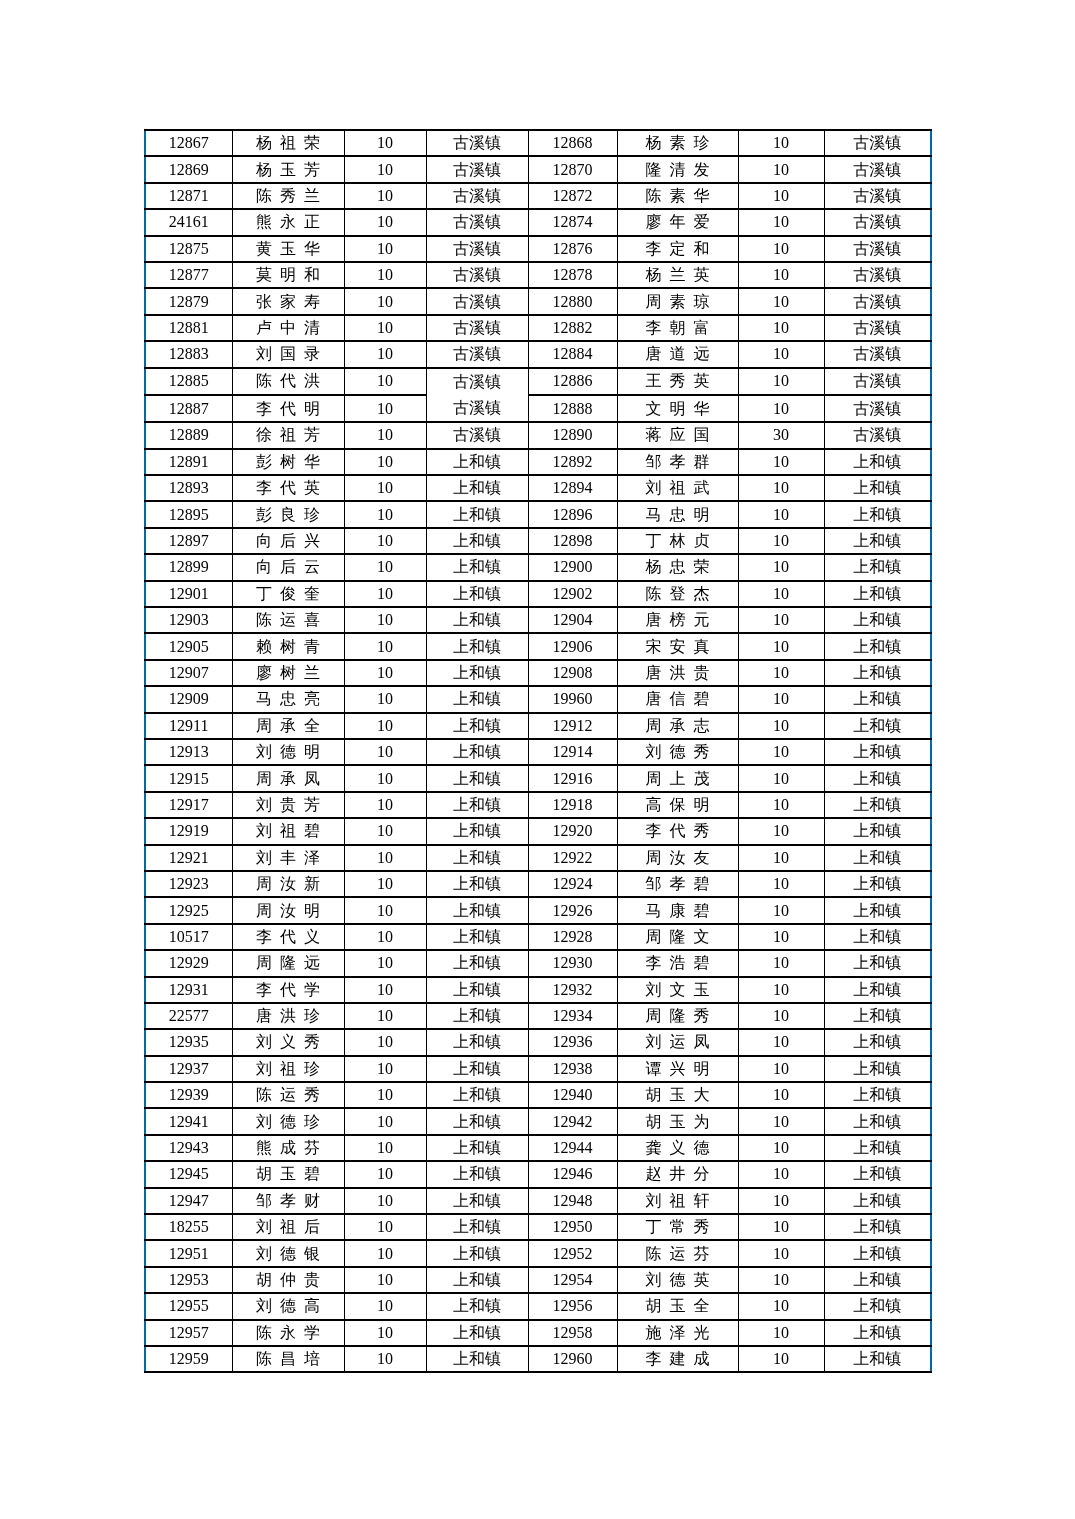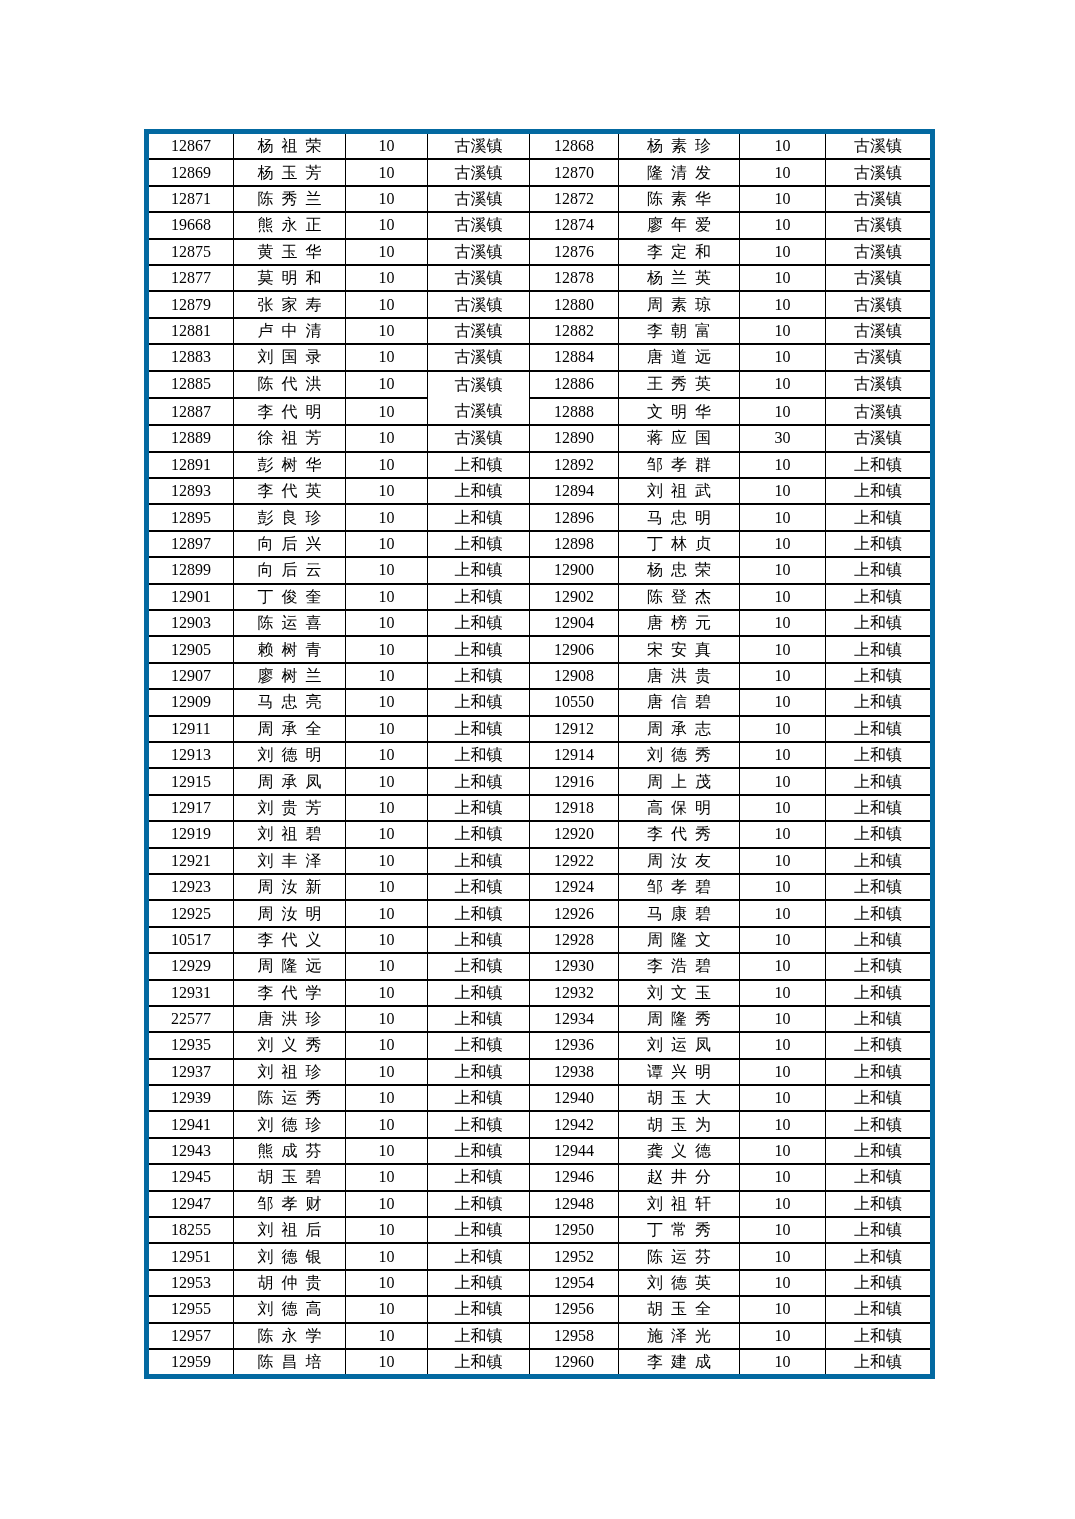--- a/index.html
+++ b/index.html
@@ -22,21 +22,21 @@
   }
   .table-wrap {
     position: absolute;
     left: 144px;
     top: 129px;
   }
   table.records {
     border-collapse: collapse;
     table-layout: fixed;
     width: 786px;
-    border: 5px solid #0369a1;
+    border: 2px solid #0369a1;
   }
   table.records td {
     border: 1px solid #000000;
     border-top-width: 2px;
     border-bottom-width: 2px;
     height: 24.4px;
     padding: 0;
     text-align: center;
     vertical-align: middle;
     font-size: 16px;
@@ -96,21 +96,21 @@
             <td>12871</td>
             <td><span class="sp">陈秀兰</span></td>
             <td>10</td>
             <td>古溪镇</td>
             <td>12872</td>
             <td><span class="sp">陈素华</span></td>
             <td>10</td>
             <td>古溪镇</td>
           </tr>
           <tr>
-            <td>19668</td>
+            <td>24161</td>
             <td><span class="sp">熊永正</span></td>
             <td>10</td>
             <td>古溪镇</td>
             <td>12874</td>
             <td><span class="sp">廖年爱</span></td>
             <td>10</td>
             <td>古溪镇</td>
           </tr>
           <tr>
             <td>12875</td>
@@ -282,21 +282,21 @@
             <td>12908</td>
             <td><span class="sp">唐洪贵</span></td>
             <td>10</td>
             <td>上和镇</td>
           </tr>
           <tr>
             <td>12909</td>
             <td><span class="sp">马忠亮</span></td>
             <td>10</td>
             <td>上和镇</td>
-            <td>10550</td>
+            <td>19960</td>
             <td><span class="sp">唐信碧</span></td>
             <td>10</td>
             <td>上和镇</td>
           </tr>
           <tr>
             <td>12911</td>
             <td><span class="sp">周承全</span></td>
             <td>10</td>
             <td>上和镇</td>
             <td>12912</td>

